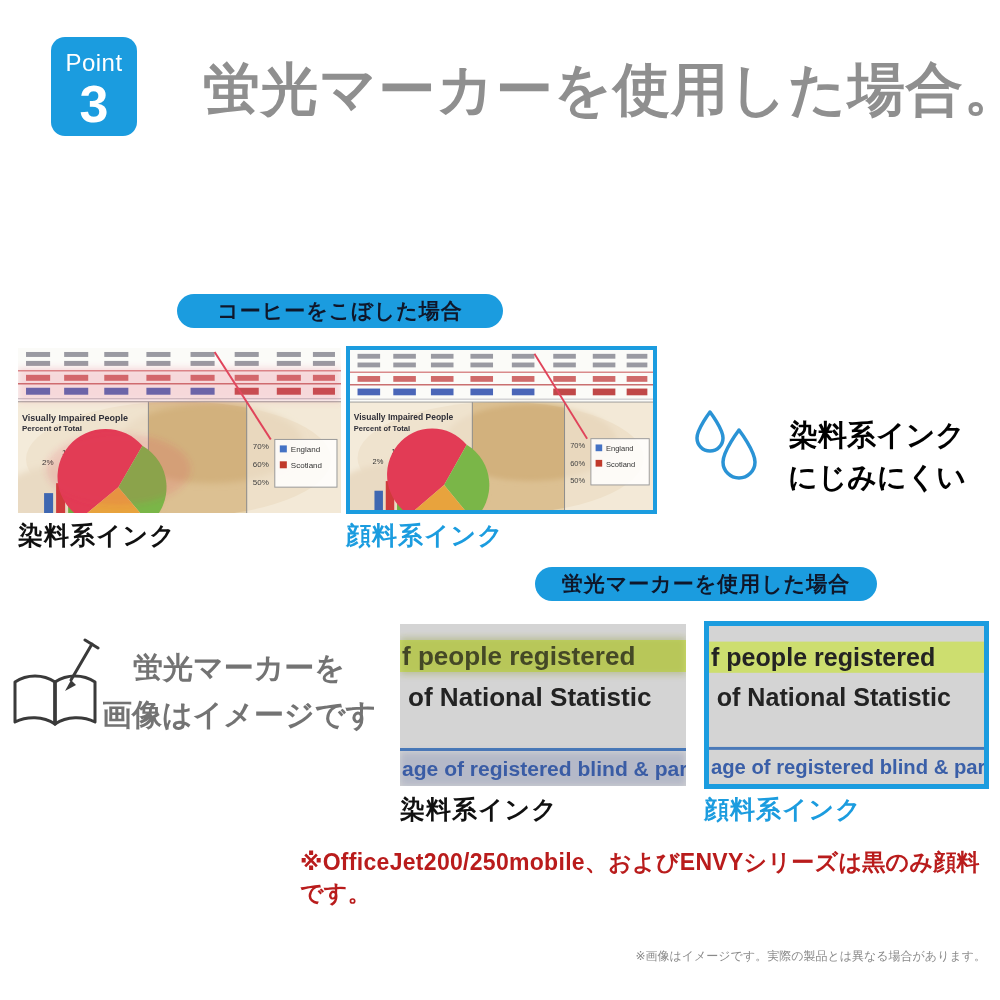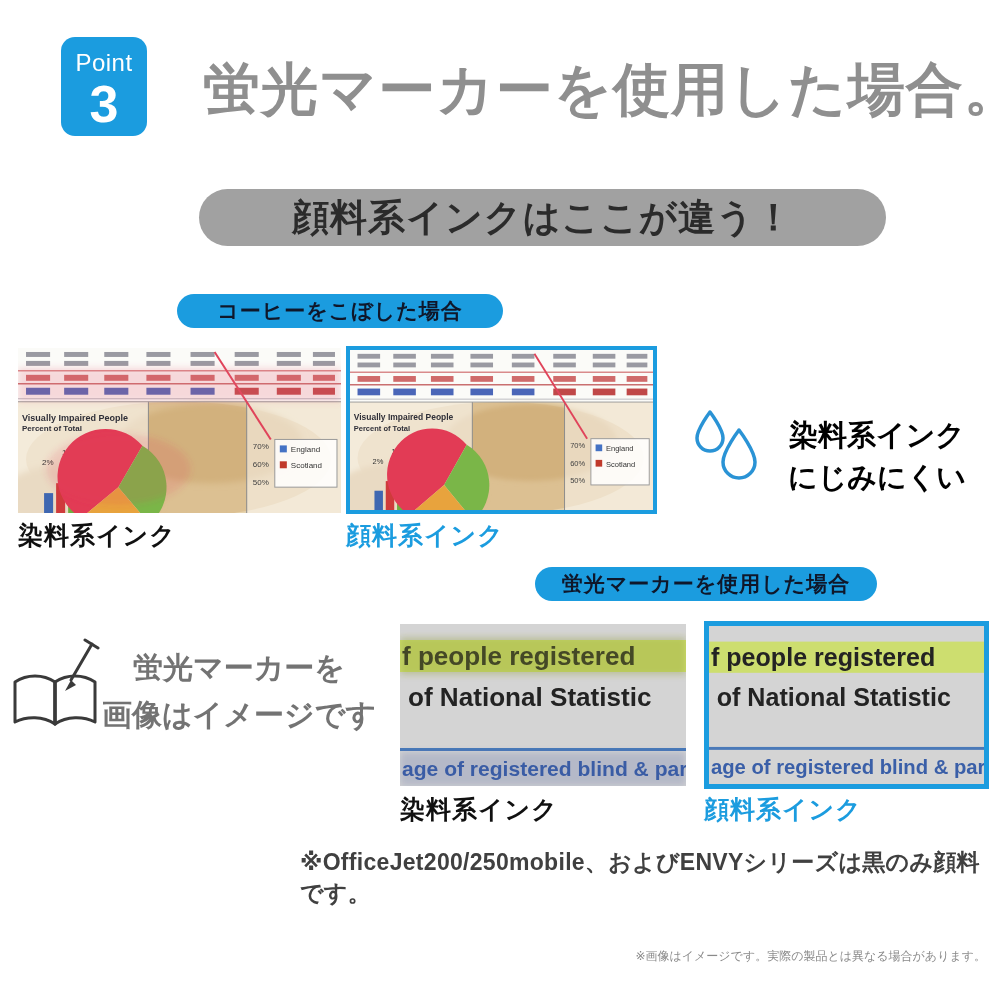--- a/index.html
+++ b/index.html
@@ -3,21 +3,21 @@
 <meta charset="utf-8">
 <style>
   html,body{margin:0;padding:0;background:#ffffff;}
   .canvas{
     position:relative;width:1000px;height:1000px;background:#ffffff;overflow:hidden;
     font-family:"Liberation Sans","DejaVu Sans",sans-serif;
   }
   svg{font-family:"Liberation Sans","DejaVu Sans",sans-serif;}
 
   
-  .badge{position:absolute;left:61px;top:37px;width:86px;height:99px;background:#1b9cdf;
+  .badge{position:absolute;left:51px;top:37px;width:86px;height:99px;background:#1b9cdf;
     border-radius:14px;color:#fff;text-align:center;}
   .badge-label{font-size:24px;margin-top:12px;letter-spacing:0.5px;}
   .badge-number{font-size:52px;font-weight:bold;line-height:1;margin-top:1px;}
 
   .heading{position:absolute;left:203px;top:52px;margin:0;font-size:57px;font-weight:bold;
     color:#8f8f8f;letter-spacing:1px;white-space:nowrap;}
 
   .banner{position:absolute;left:199px;top:189px;width:687px;height:57px;background:#a1a1a1;
     border-radius:29px;display:flex;align-items:center;justify-content:center;
     font-size:37px;font-weight:bold;color:#2b2b2b;letter-spacing:1px;}
@@ -41,21 +41,21 @@
   .caption-marker-pigment{left:704px;top:793px;width:285px;}
 
   .droplets{position:absolute;left:684px;top:406px;width:80px;height:82px;}
   .water-note{position:absolute;left:768px;top:414px;width:218px;text-align:center;
     font-size:29px;font-weight:bold;color:#000;line-height:1.45;}
 
   .book-icon{position:absolute;left:5px;top:638px;width:100px;height:97px;}
   .marker-note{position:absolute;left:83px;top:645px;width:312px;text-align:center;
     font-size:30px;font-weight:bold;color:#737373;line-height:1.55;}
 
-  .footnote{position:absolute;left:300px;top:847px;font-size:23px;font-weight:bold;color:#404040;letter-spacing:0.3px;}
+  .footnote{position:absolute;left:300px;top:847px;font-size:23px;font-weight:bold;color:#b91c1c;letter-spacing:0.3px;}
   .disclaimer{position:absolute;right:14px;top:948px;font-size:12px;color:#8a8a8a;}
 </style>
 </head>
 <body>
 
 <div class="canvas">
 
   <svg width="0" height="0" style="position:absolute" aria-hidden="true">
     <defs>
       <filter id="blurBig" x="-30%" y="-30%" width="160%" height="160%">
@@ -169,21 +169,20 @@
     </defs>
   </svg>
 
   <div class="badge">
     <div class="badge-label">Point</div>
     <div class="badge-number">3</div>
   </div>
 
   <h1 class="heading">蛍光マーカーを使用した場合。</h1>
 
-  <div class="banner">顔料系インクはここが違う！</div>
 
   <div class="tag tag-coffee">コーヒーをこぼした場合</div>
 
   <svg class="photo coffee-left" viewBox="0 0 322 166" preserveAspectRatio="none">
     <use href="#coffeeDoc"></use>
     <g>
       <rect x="0" y="20" width="322" height="34" fill="rgba(226,90,110,0.22)" filter="url(#blurBig)"></rect>
       <ellipse cx="100" cy="122" rx="72" ry="36" fill="rgba(226,60,90,0.16)" filter="url(#blurBig)"></ellipse>
     </g>
   </svg>

